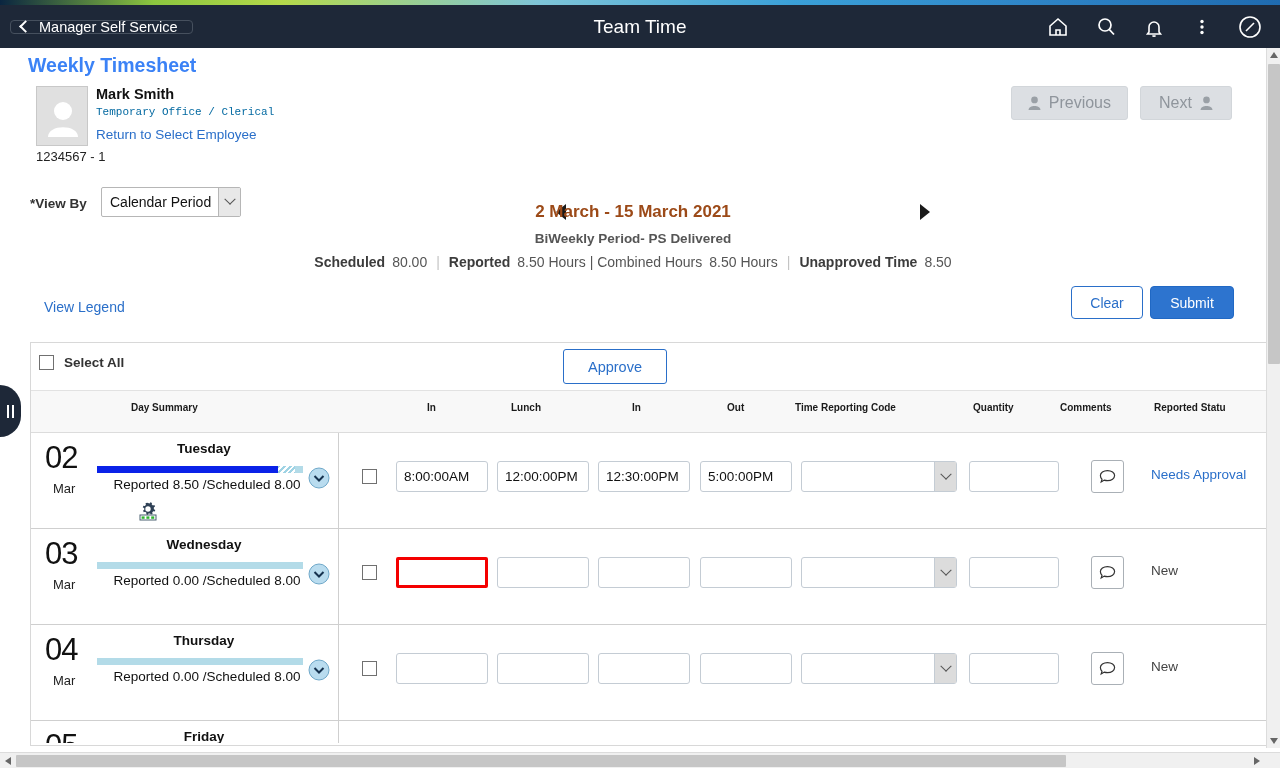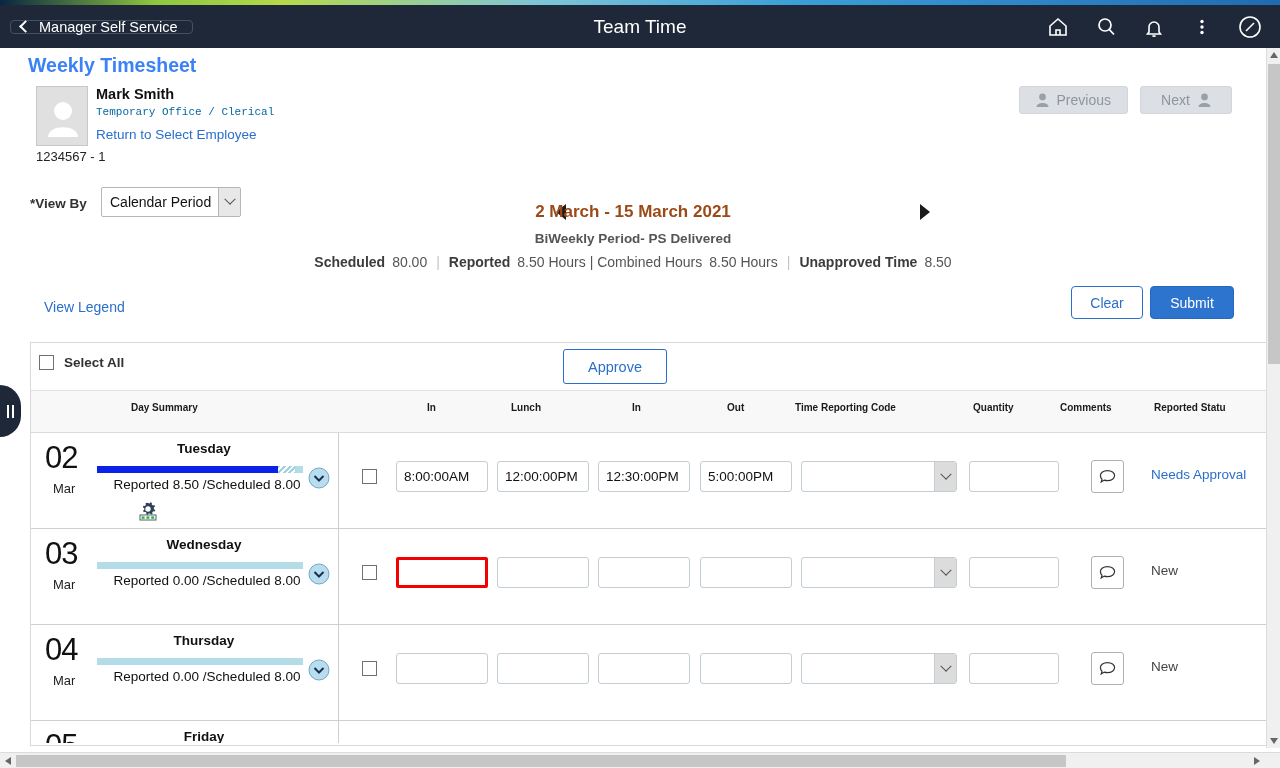--- a/index.html
+++ b/index.html
@@ -57,22 +57,22 @@
   }
   .emp-photo svg { position: absolute; left: 8px; top: 10px; }
   .emp-name { position: absolute; left: 96px; top: 38px; font-size: 14.5px; font-weight: bold; color: #111; }
   .emp-job  { position: absolute; left: 96px; top: 58px; font-size: 11px; color: #0369a1; font-family: Liberation Mono, monospace; }
   .emp-link { position: absolute; left: 96px; top: 79px; font-size: 13.5px; color: #2a6fc9; cursor: pointer; }
   .emp-id   { position: absolute; left: 36px; top: 101px; font-size: 13px; color: #222; }
 
   
   .pn-wrap { position: absolute; right: 34px; top: 38px; display: flex; gap: 12px; }
   .pn-btn {
-    height: 28px; min-width: 92px; background: #dcdfe3; border: 1px solid #d2d6da;
-    border-radius: 3px; color: #8f959c; font-size: 14px;
+    height: 34px; min-width: 92px; background: #dcdfe3; border: 1px solid #d2d6da;
+    border-radius: 3px; color: #8f959c; font-size: 16px;
     display: flex; align-items: center; justify-content: center; gap: 8px; cursor: default;
     padding: 0 16px;
   }
   .person-glyph { width: 13px; height: 14px; display: block; }
 
   
   .viewby-label { position: absolute; left: 30px; top: 148px; font-size: 13.5px; font-weight: bold; color: #333; }
   .viewby-select {
     position: absolute; left: 101px; top: 139px; width: 140px; height: 30px;
     border: 1px solid #b6b6b6; background: #fff; border-radius: 2px;

